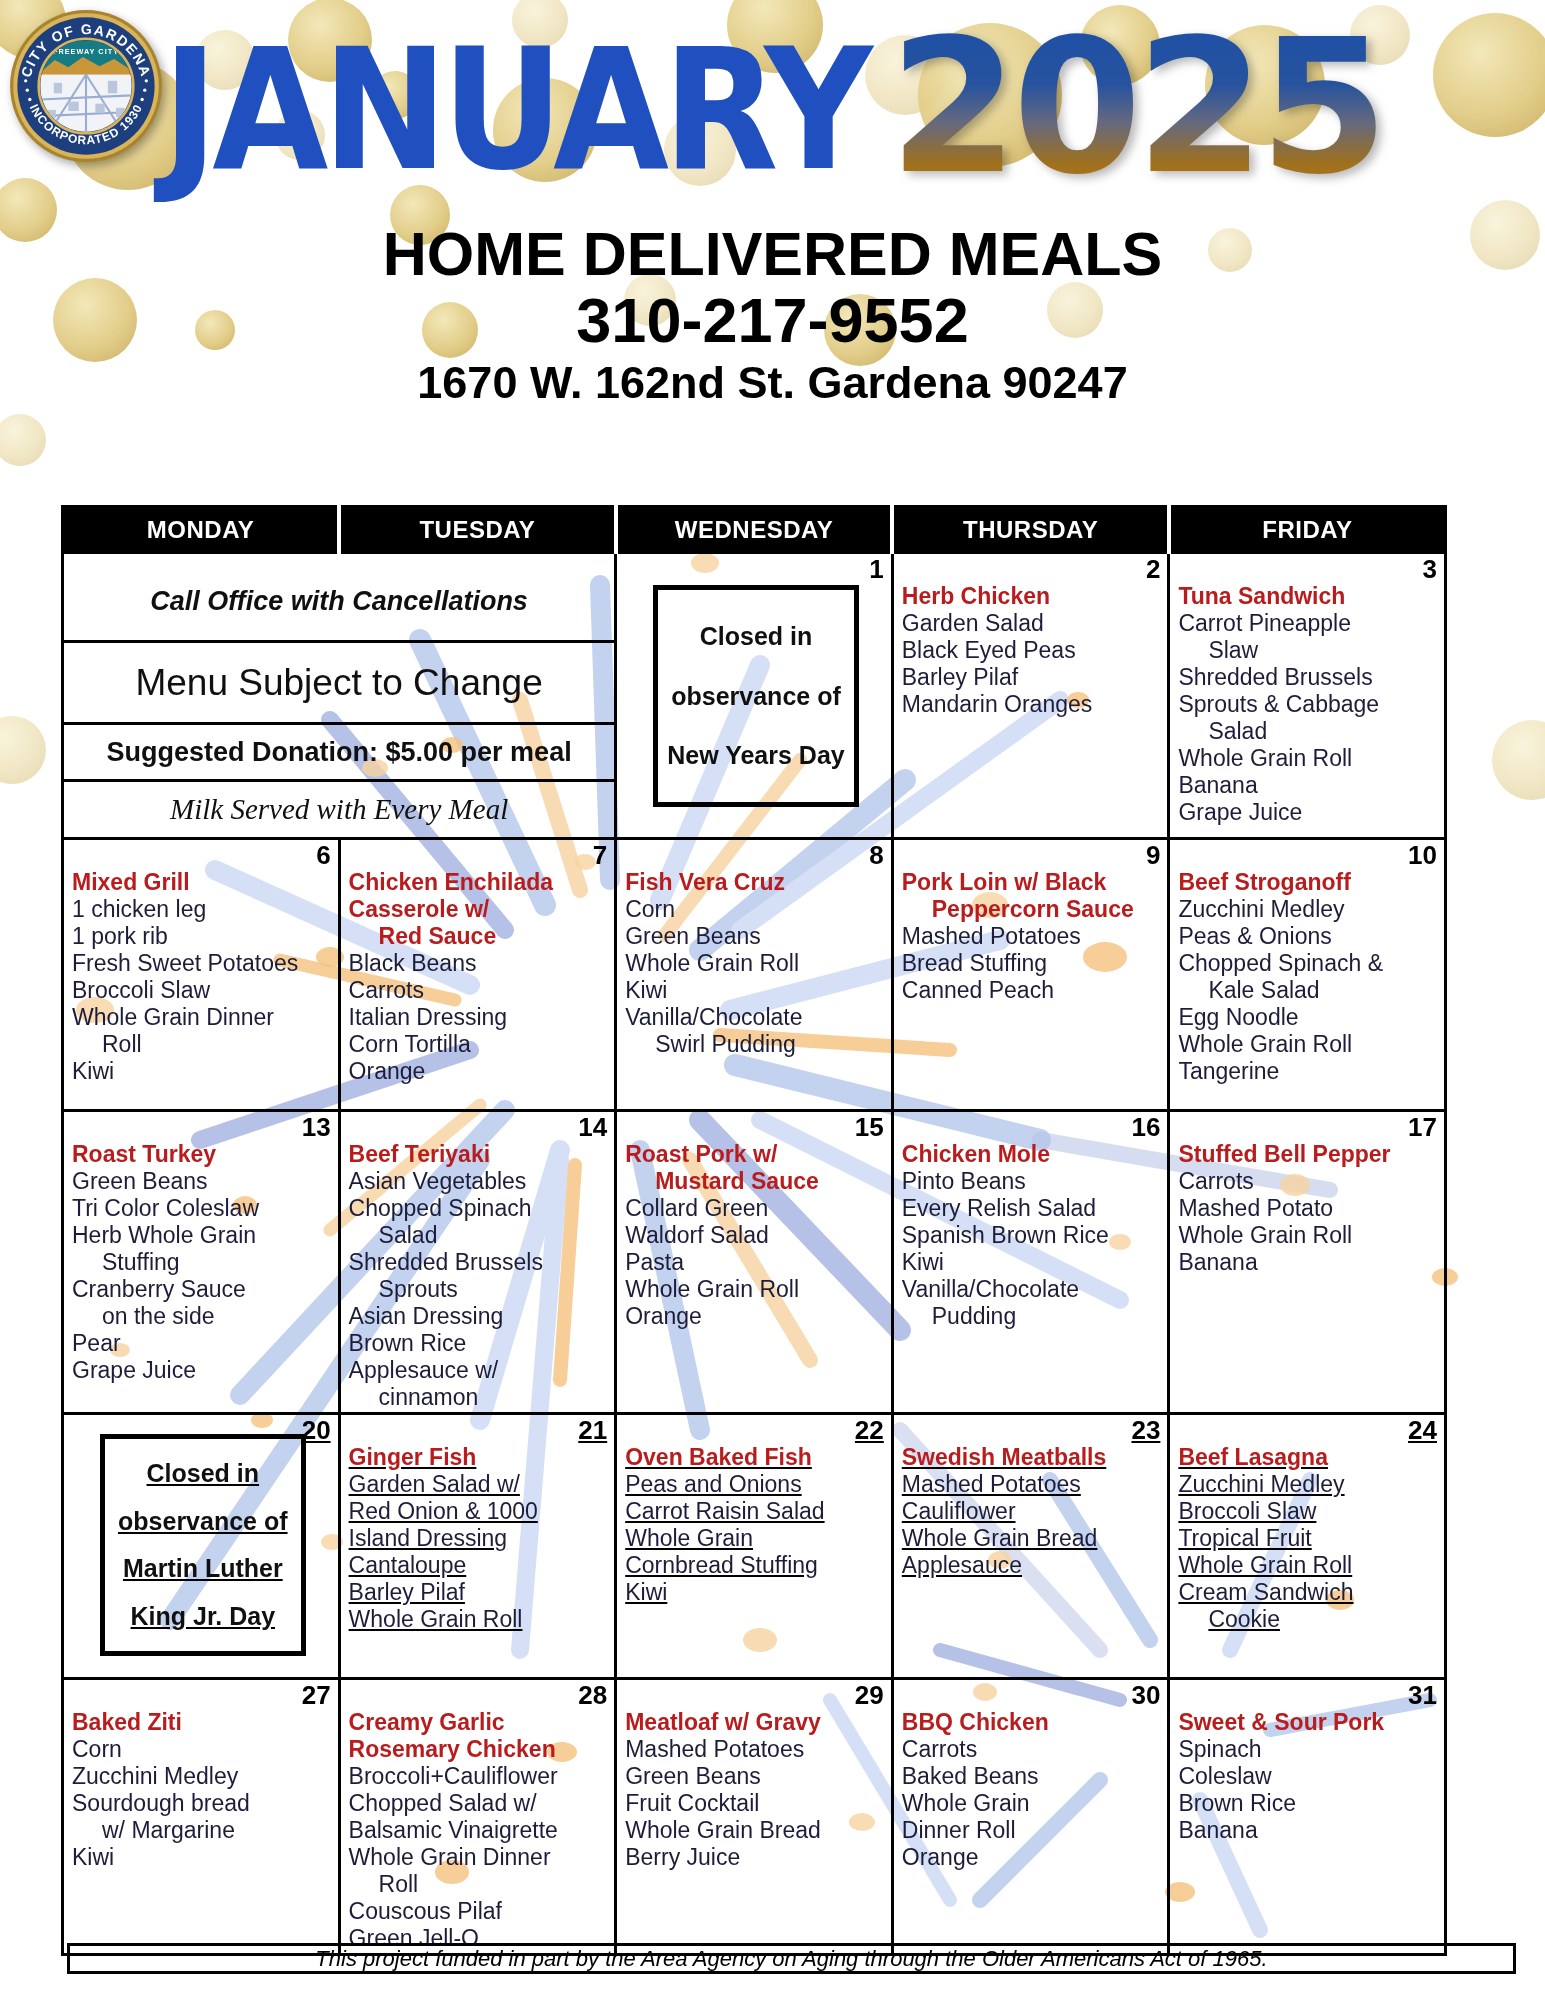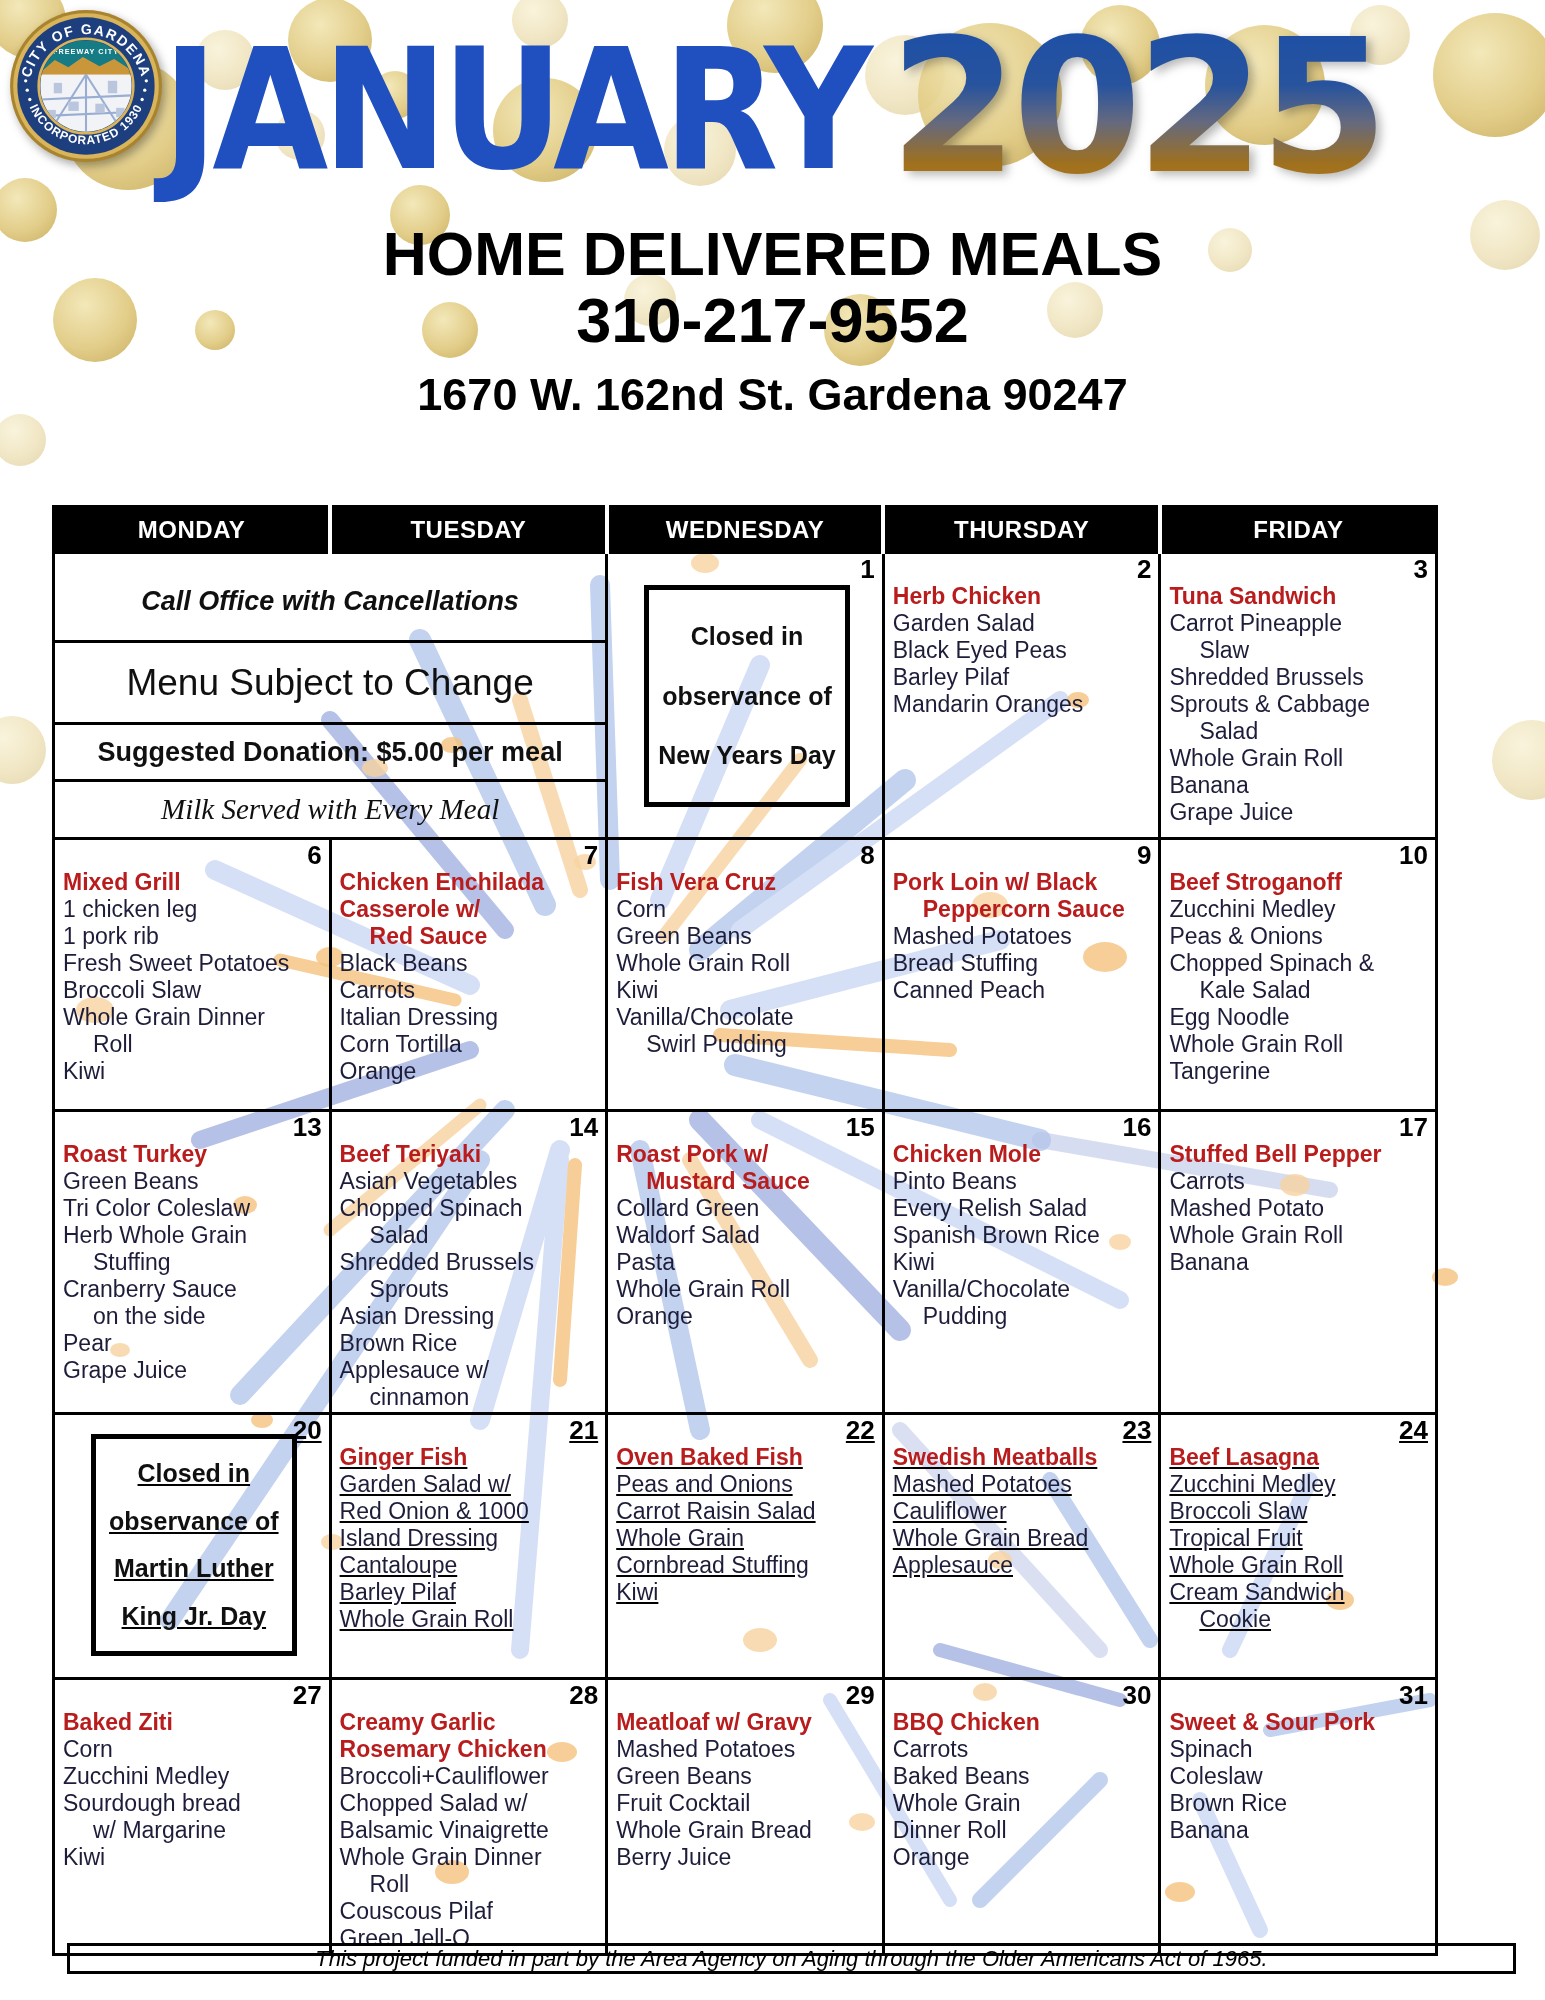--- a/index.html
+++ b/index.html
@@ -16,23 +16,23 @@
   .hdr{position:absolute;left:0;top:0;width:1545px;text-align:center;z-index:2;}
   .title-row{display:flex;justify-content:center;align-items:baseline;gap:22px;margin-top:14px;height:208px;}
   .month{font-family:"DejaVu Sans",sans-serif;font-weight:800;font-size:150px;letter-spacing:-6px;
          color:#2050c0;line-height:1;transform:scaleY(1.12);transform-origin:bottom;}
   .year{font-family:"DejaVu Sans",sans-serif;font-weight:800;font-size:186px;letter-spacing:-6px;line-height:1;
         background:linear-gradient(180deg,#1c4fa8 0%,#27539e 38%,#64697f 58%,#9e701f 80%,#b87a14 100%);
         -webkit-background-clip:text;background-clip:text;color:transparent;
         filter:drop-shadow(5px 4px 5px rgba(0,0,0,.28));}
   .program{font-size:61px;font-weight:700;color:#000;line-height:1.0;margin-top:2px;letter-spacing:0px;}
   .phone{font-size:63px;font-weight:700;color:#000;line-height:1.0;margin-top:4px;}
-  .address{font-size:45px;font-weight:700;color:#000;line-height:1.0;margin-top:20px;}
+  .address{font-size:45px;font-weight:700;color:#000;line-height:1.0;margin-top:8px;}
   
-  .cal{position:absolute;left:52px;top:505px;width:1386px;z-index:2;border-collapse:collapse;table-layout:fixed;
+  .cal{position:absolute;left:61px;top:505px;width:1386px;z-index:2;border-collapse:collapse;table-layout:fixed;
        border:3px solid #000;}
   .cal th{background:#000;color:#fff;font-weight:700;font-size:24px;height:41px;text-align:center;
           border-bottom:3px solid #000;letter-spacing:.5px;}
   .cal th + th{border-left:4px solid #fff;}
   .cal td{border:3px solid #000;vertical-align:top;background:transparent;}
   td.day-cell{padding:1px 4px 1px 8px;font-size:23px;line-height:27px;color:#1d1d3a;}
   .dnum{text-align:right;font-weight:700;font-size:26px;color:#000;line-height:28px;padding-right:3px;}
   .ml{white-space:nowrap;}
   .ml.b{font-weight:700;color:#b91c1c;}
   .ml.ind{padding-left:30px;}

